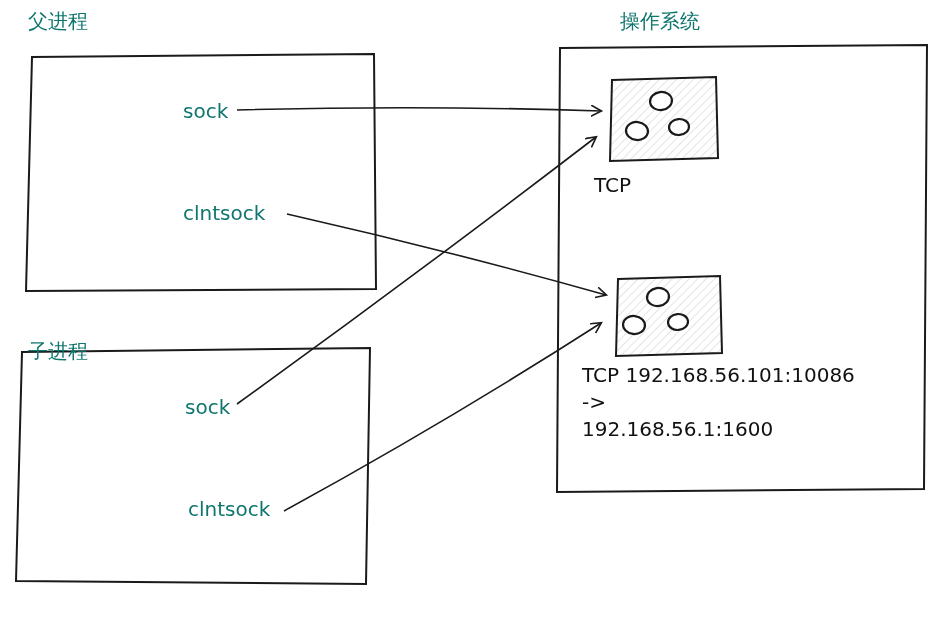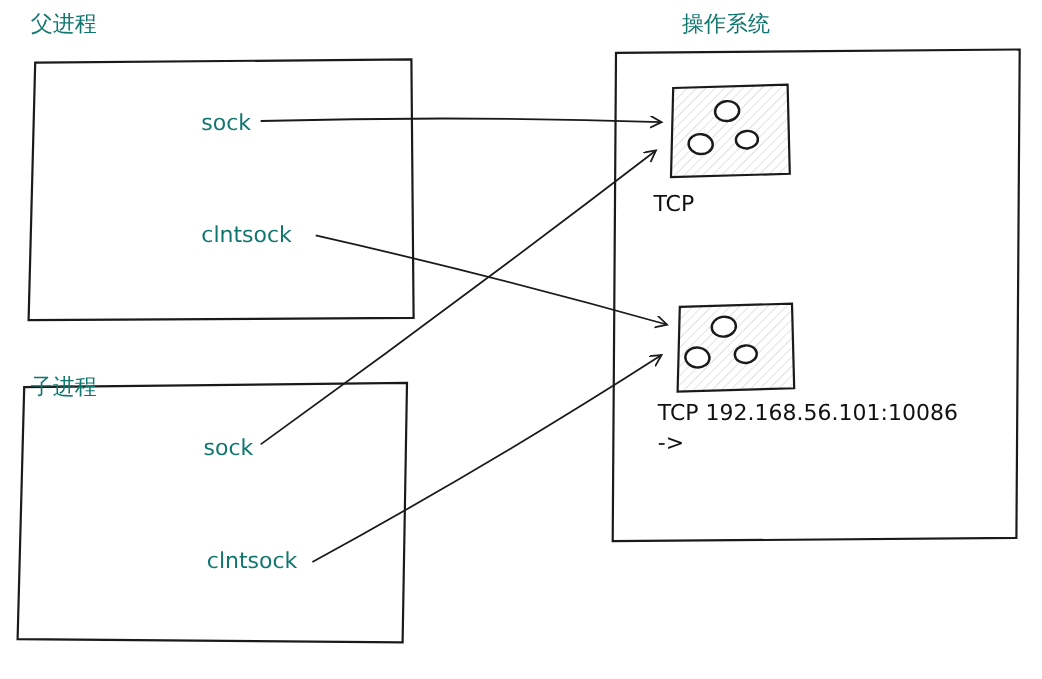--- a/index.html
+++ b/index.html
@@ -87,18 +87,19 @@
   <div class="label" style="left:185px; top:395px;">sock</div>
 
   <div class="label" style="left:188px; top:497px;">clntsock</div>
 
   <div class="label" style="left:620px; top:9px;">操作系统</div>
 
   <div class="caption" style="left:583px; top:172px;text-align:center;">
     <div class="indent-sm">TCP</div>
   </div>
 
-  <div class="caption" style="left:582px; top:362px;margin-left:16px;">
+  <div class="caption" style="left:582px; top:362px;">
     <div>TCP 192.168.56.101:10086</div>
     <div>-&gt;</div>
+    <div>192.168.56.1:1600</div>
   </div>
 
 </div>
 
 </body></html>

